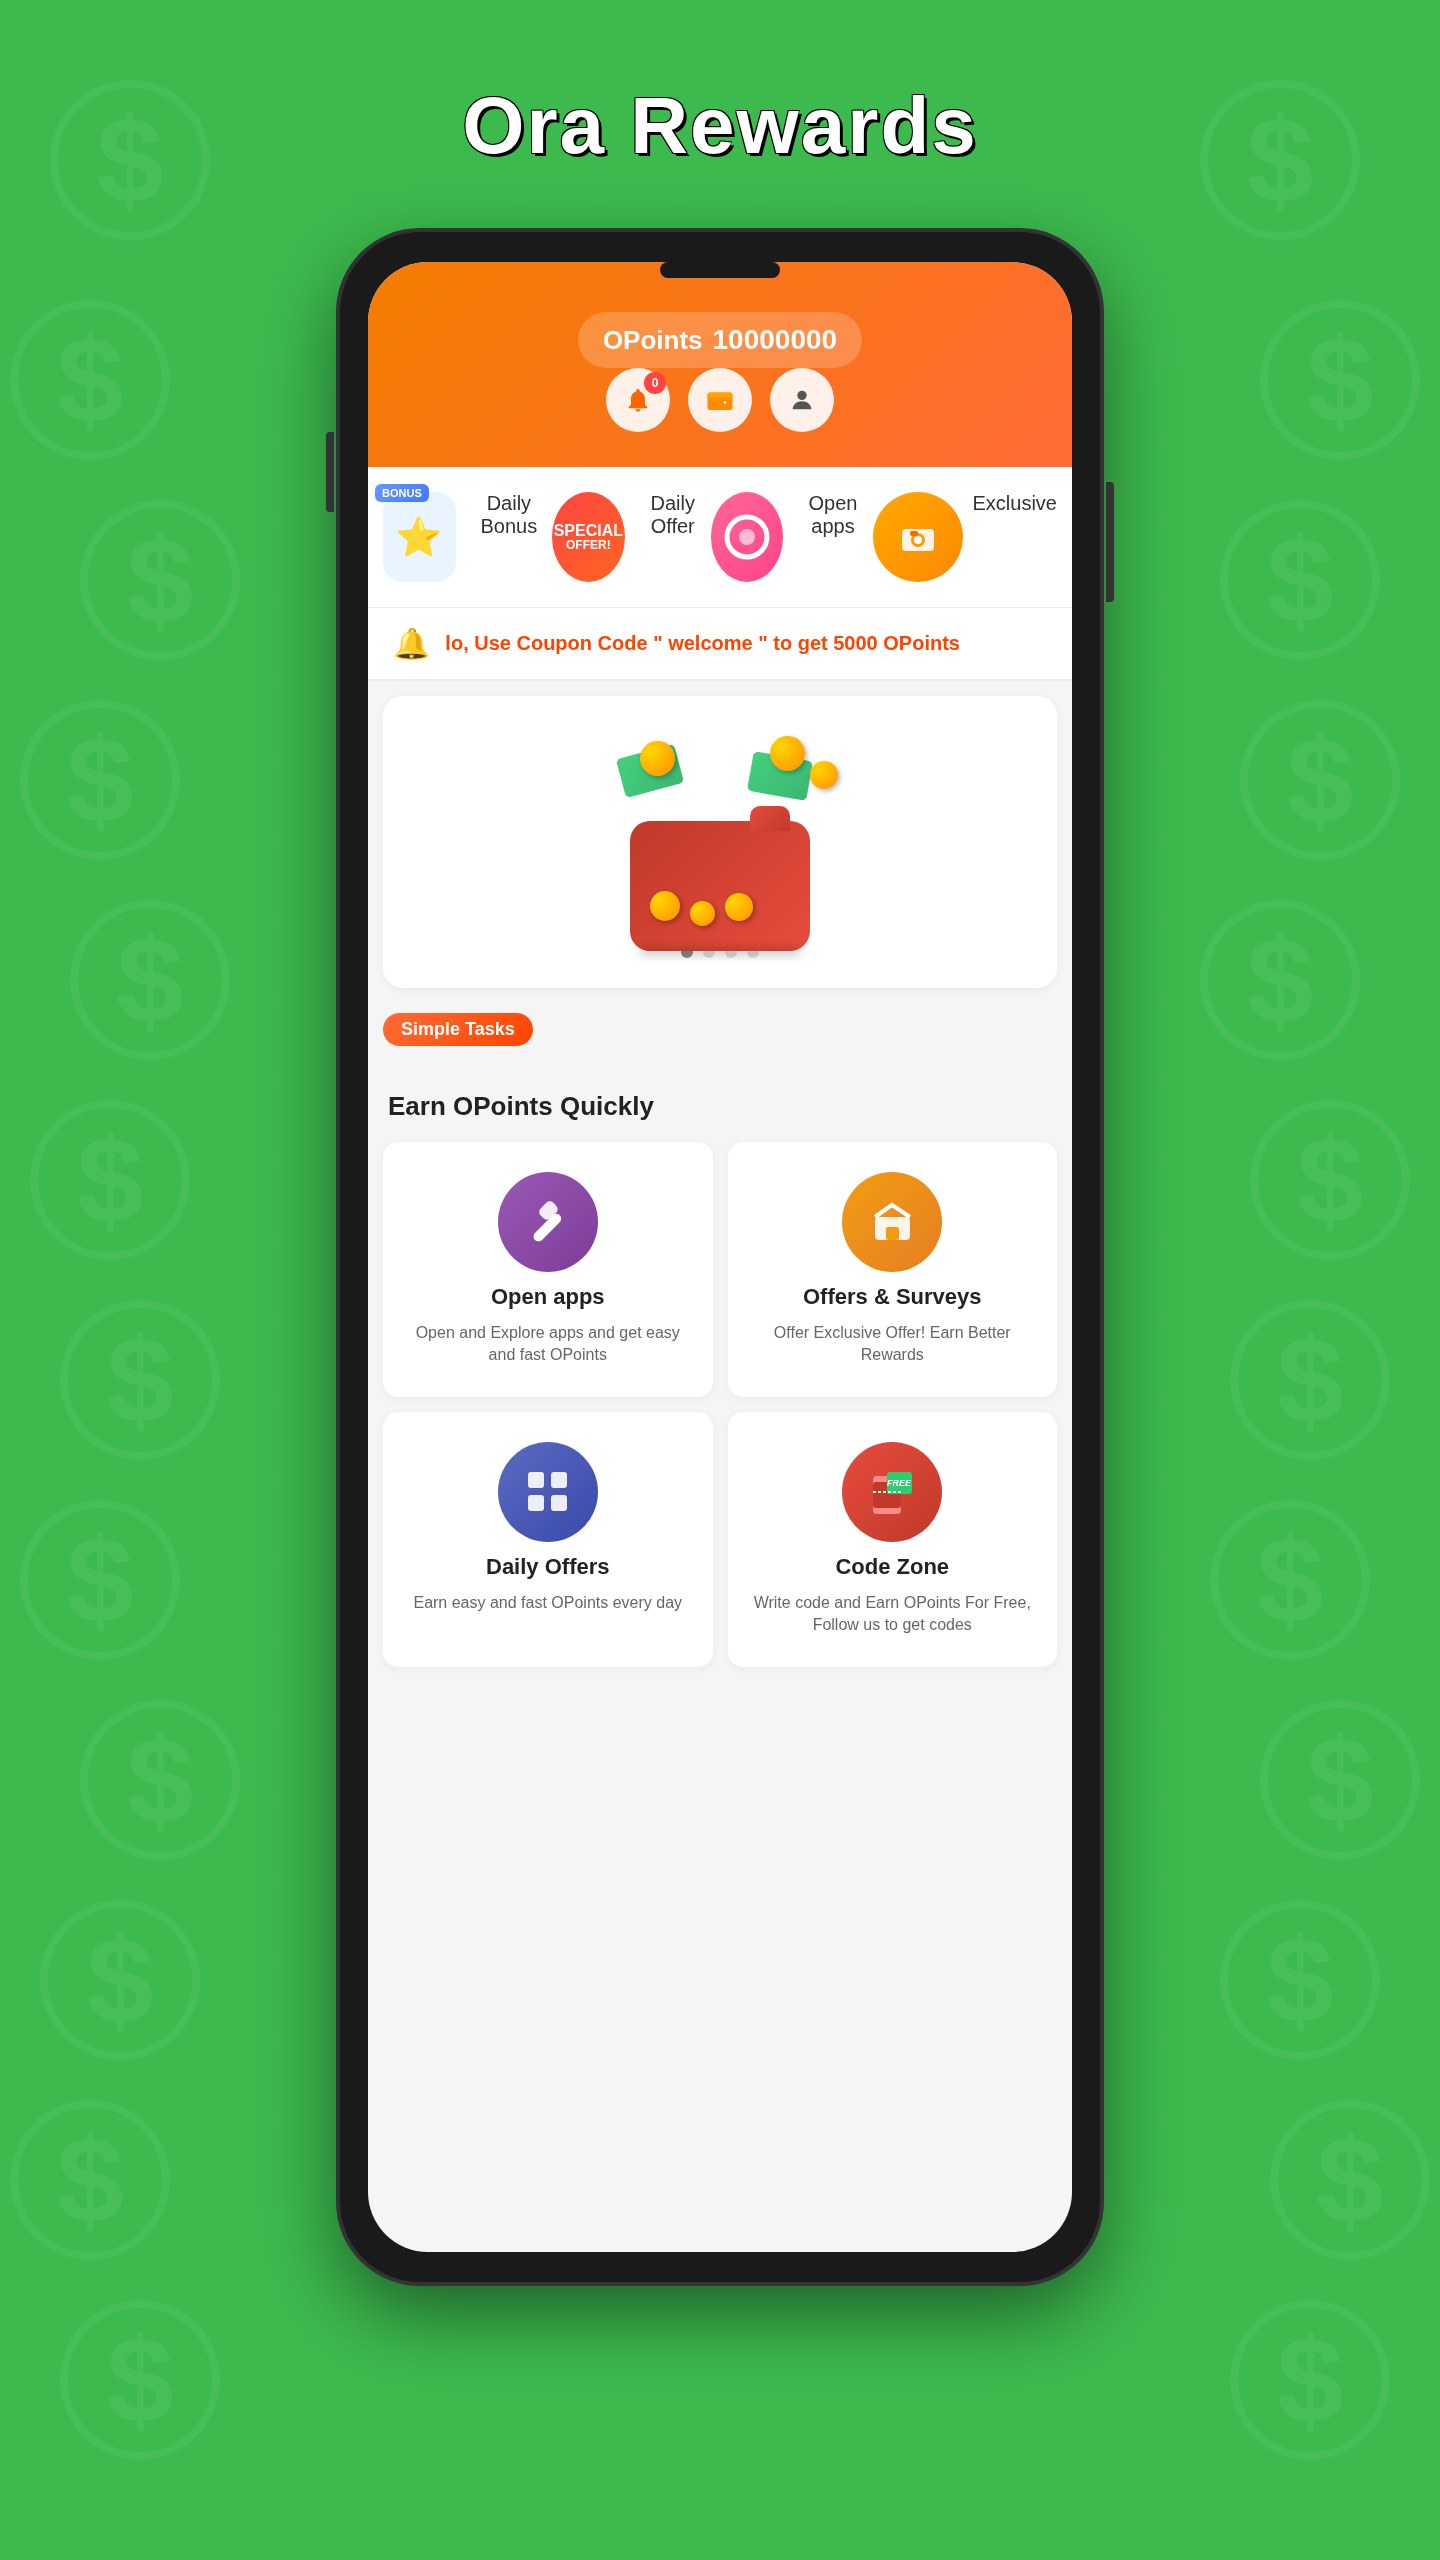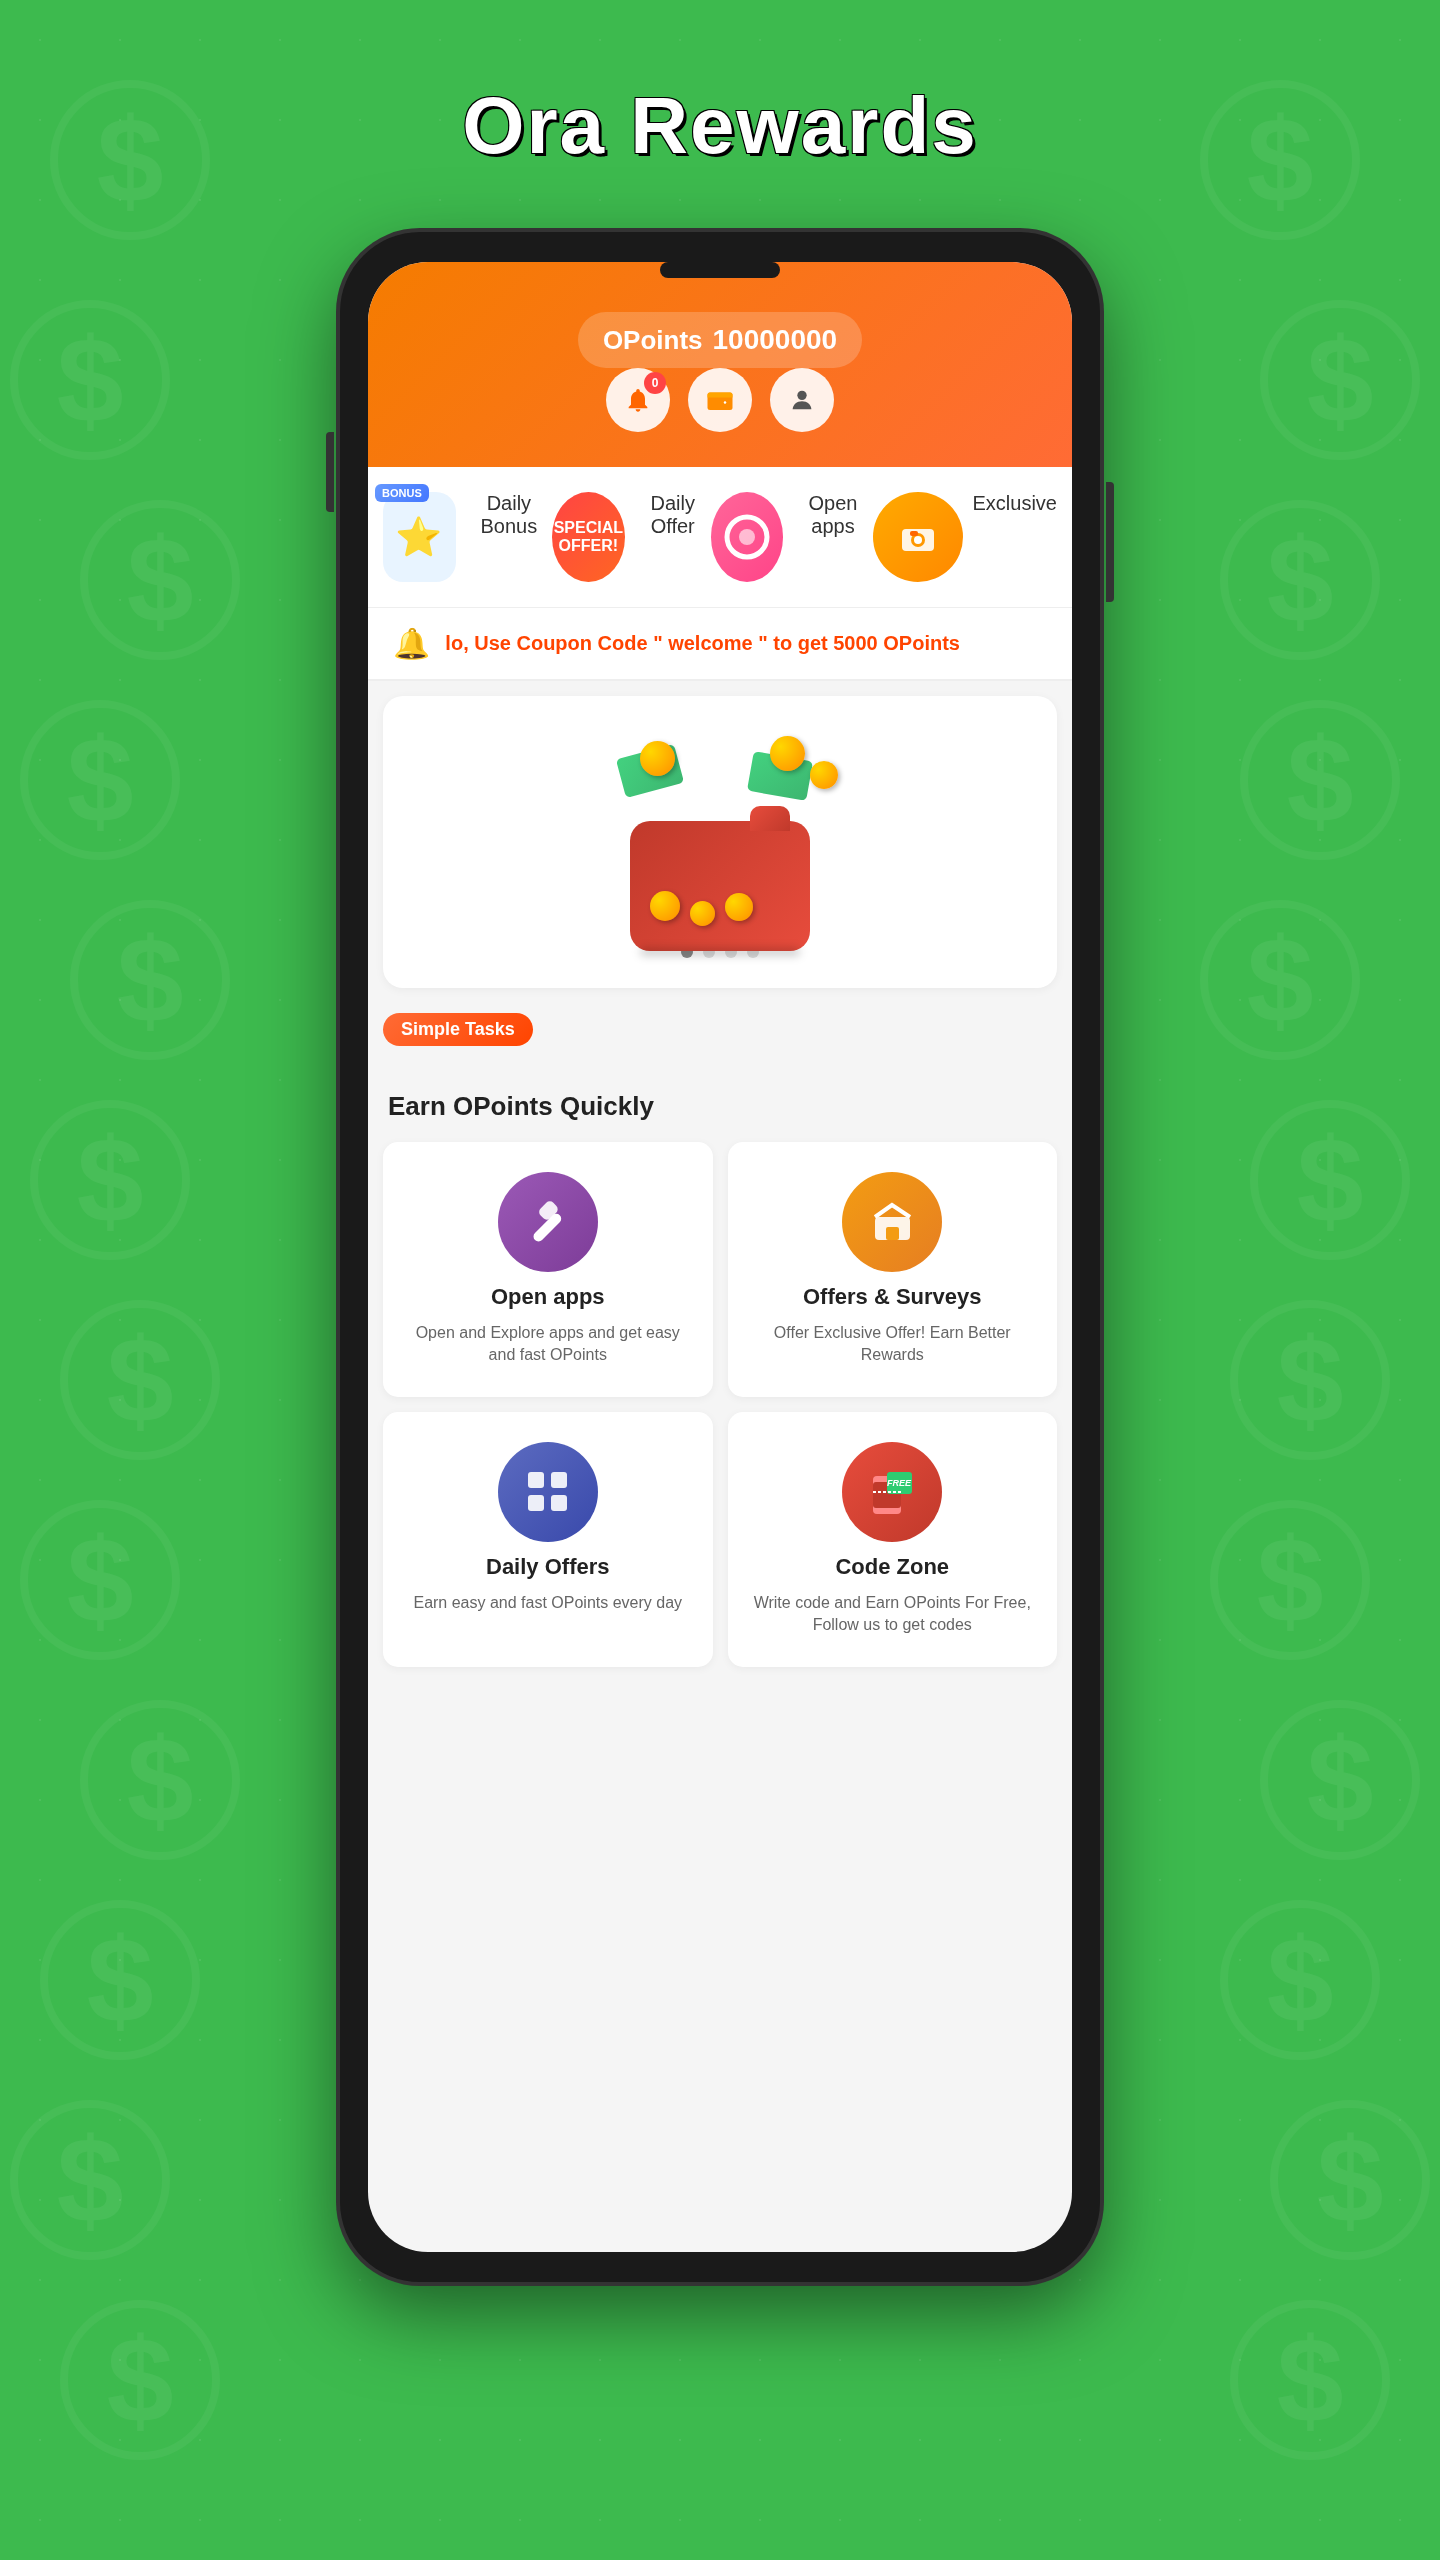--- a/index.html
+++ b/index.html
@@ -508,21 +508,21 @@
 
           <span style="font-size:38px;">⭐</span>
         </div>
         <span class="action-label">Daily Bonus</span>
       </div>
 
       <div class="action-item">
         <div class="action-icon special-offer">
           <div style="text-align:center; color:white; font-size:12px; font-weight:900; line-height:1.1;">
             <div style="font-size:16px;">SPECIAL</div>
-            <div style="font-size:16px;">OFFER!</div>
+            <div style="font-size:12px;">OFFER!</div>
           </div>
         </div>
         <span class="action-label">Daily Offer</span>
       </div>
 
       <div class="action-item">
         <div class="action-icon open-apps">
 
           <svg width="50" height="50" viewBox="0 0 50 50">
             <circle cx="25" cy="25" r="20" stroke="white" stroke-width="5" fill="none"></circle>

